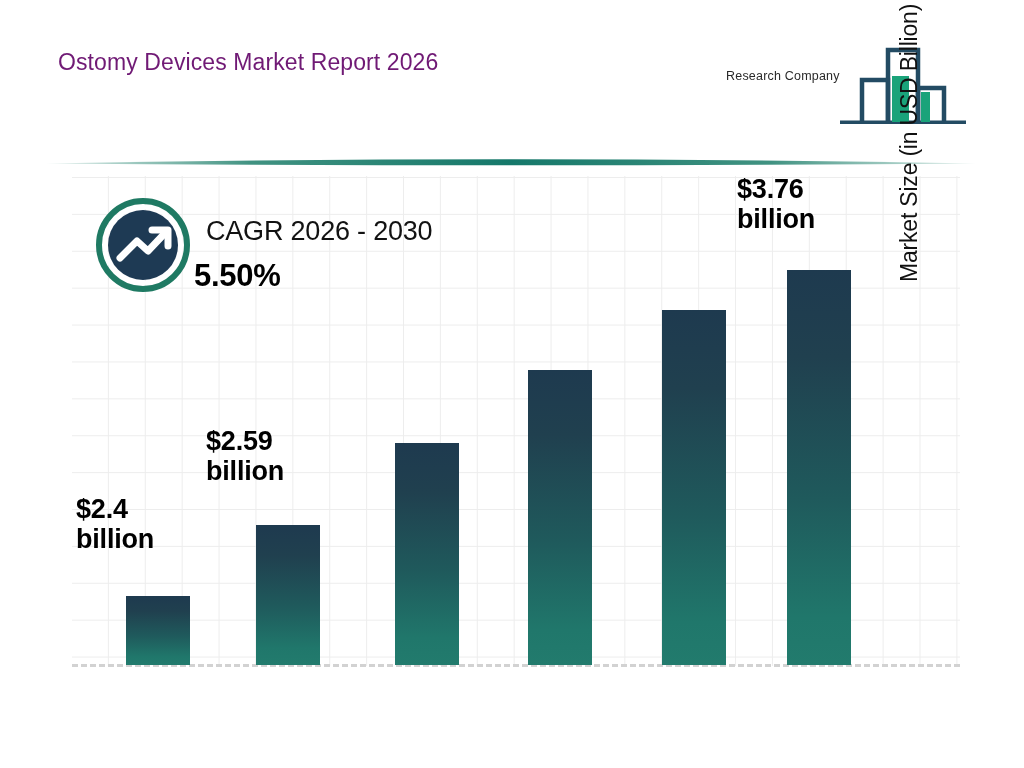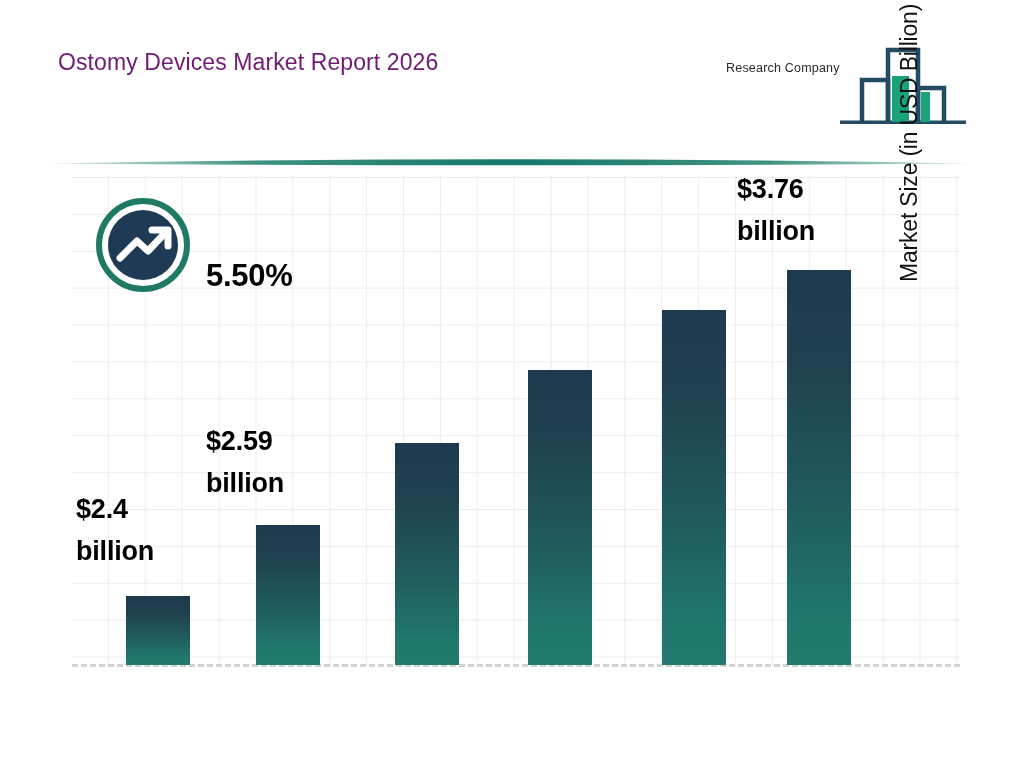--- a/index.html
+++ b/index.html
@@ -51,21 +51,21 @@
     letter-spacing: 0.3px;
     line-height: 1;
     white-space: nowrap;
   }
   #brand-logo .logo-line2 {
     font-size: 12.5px;
     font-weight: 400;
     color: #2a2a2a;
     letter-spacing: 0.2px;
     line-height: 1;
-    margin-top: 4px;
+    margin-top: 12px;
     white-space: nowrap;
   }
   #brand-logo svg { position: absolute; left: 0; top: 0; }
 
   
   #section-divider {
     position: absolute;
     left: 46px;
     top: 152px;
     width: 930px;
@@ -109,21 +109,21 @@
   .bar-value-label {
     position: absolute;
     text-align: left;
     font-size: 27px;
     font-weight: 700;
     color: #000000;
     line-height: 1.12;
     letter-spacing: -0.2px;
     white-space: nowrap;
   }
-  .bar-value-label .unit { display: block; margin-top: 12px; }
+  .bar-value-label .unit { display: block; }
 
   #y-axis-title {
     position: absolute;
     left: 896px;
     top: 282px;
     width: 390px;
     font-size: 23px;
     font-weight: 400;
     color: #111111;
     transform: rotate(-90deg);
@@ -152,21 +152,21 @@
     left: 110px;
     top: 18px;
     font-size: 27px;
     font-weight: 400;
     color: #121212;
     white-space: nowrap;
     letter-spacing: -0.2px;
   }
   #cagr-value {
     position: absolute;
-    left: 110px;
+    left: 98px;
     top: 60px;
     font-size: 31px;
     font-weight: 700;
     color: #000000;
     white-space: nowrap;
     letter-spacing: -0.3px;
   }
 </style>
 </head>
 <body>
@@ -233,14 +233,15 @@
 <div id="y-axis-title">Market Size (in USD Billion)</div>
 
 <div id="cagr-callout">
   <svg id="cagr-badge" viewBox="0 0 94 94">
     <circle cx="47" cy="47" r="44" fill="none" stroke="#1f7a63" stroke-width="6"></circle>
     <circle cx="47" cy="47" r="38" fill="none" stroke="#ffffff" stroke-width="4"></circle>
     <circle cx="47" cy="47" r="35" fill="#1e3a54"></circle>
     <path d="M24 60 L41 43 L52 53 L70 34" fill="none" stroke="#ffffff" stroke-width="7" stroke-linecap="round" stroke-linejoin="round"></path>
     <path d="M56 32 H72 V48" fill="none" stroke="#ffffff" stroke-width="7" stroke-linecap="round" stroke-linejoin="round"></path>
   </svg>
+  <div id="cagr-range">CAGR 2026 - 2030</div>
   <div id="cagr-value">5.50%</div>
 </div>
 
 </body></html>

